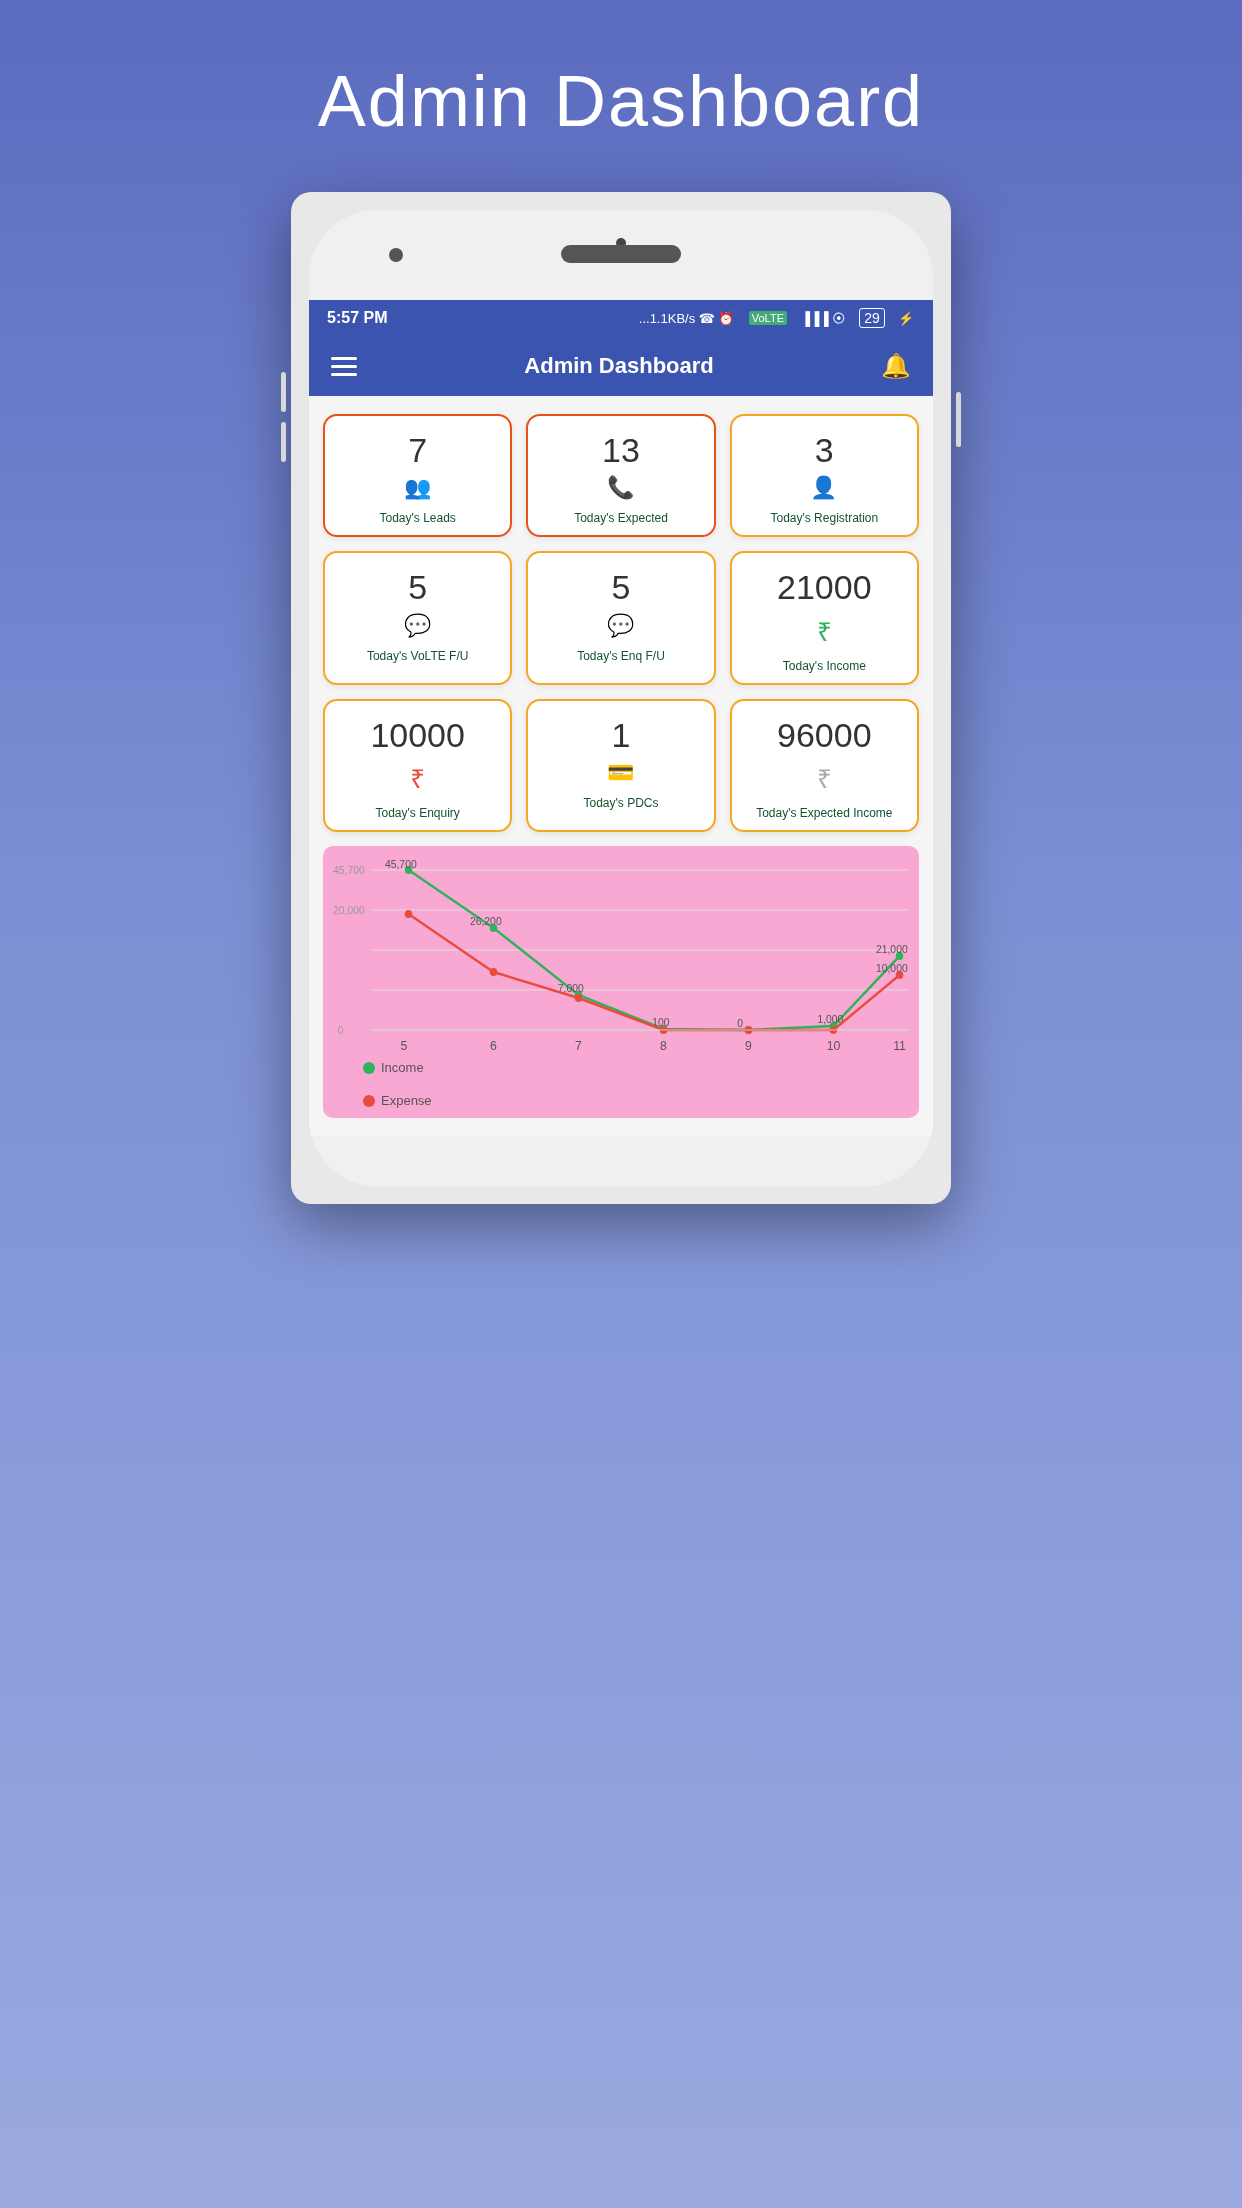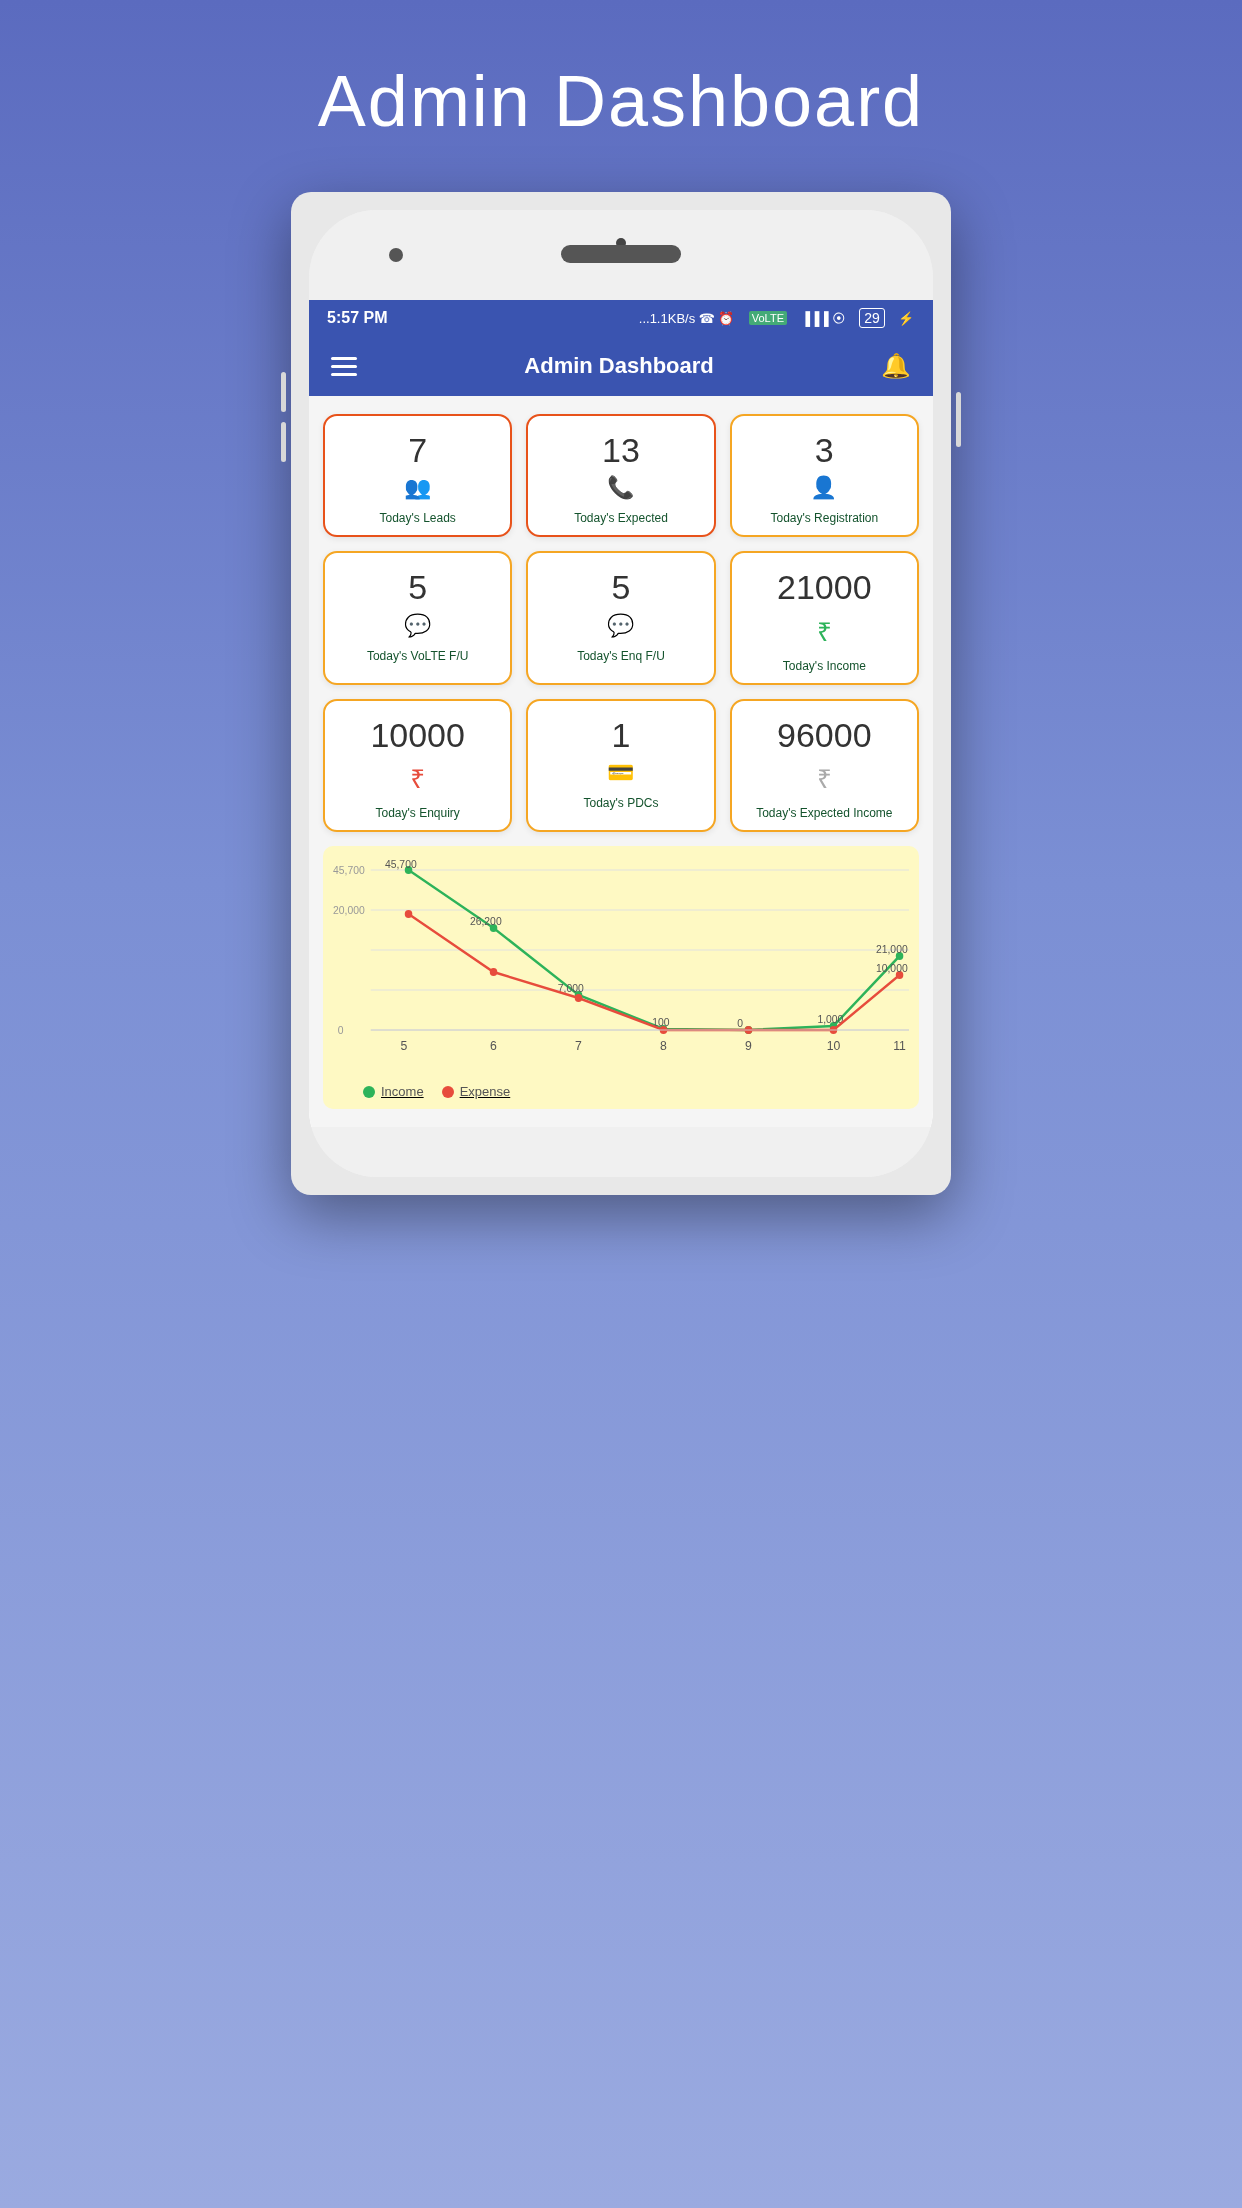--- a/index.html
+++ b/index.html
@@ -135,36 +135,36 @@
       margin: 6px 0 4px;
     }
     .card-icon.green { color: #2db35a; }
     .card-label {
       font-size: 12px;
       color: #14532d;
       text-align: center;
       margin-top: 6px;
     }
     .chart-section {
-      background: #fef9c3;
+      background: #f9a8d4;
       border-radius: 10px;
       padding: 14px 10px 10px;
       margin-top: 4px;
-      text-decoration: underline;
     }
     .chart-area {
       position: relative;
       height: 200px;
       width: 100%;
     }
     .chart-legend {
       display: flex;
       gap: 18px;
-      margin-top: 24px;
+      margin-top: 0;
       padding-left: 30px;
+      flex-direction: column;
     }
     .legend-item {
       display: flex;
       align-items: center;
       gap: 6px;
       font-size: 13px;
       color: #555;
     }
     .legend-dot {
       width: 12px;

